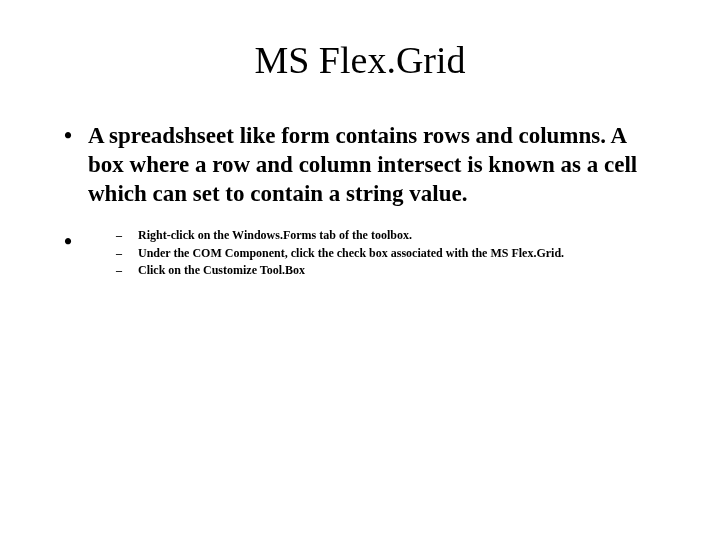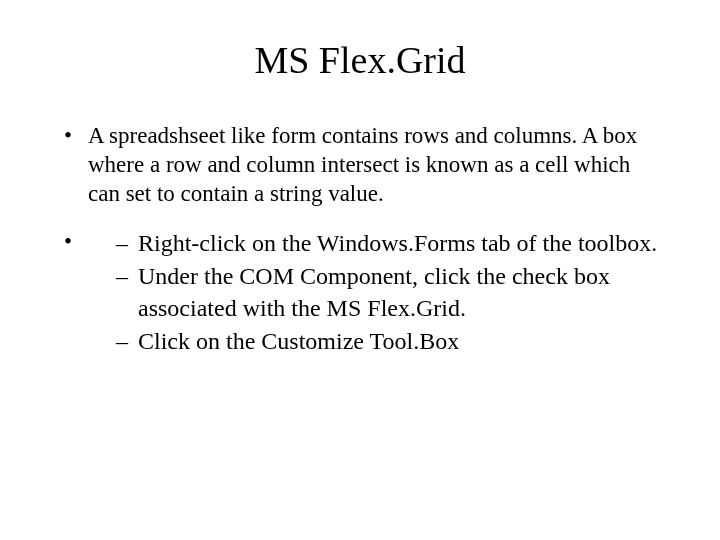--- a/index.html
+++ b/index.html
@@ -28,38 +28,39 @@
   .content {
     padding-left: 60px;
     padding-right: 60px;
   }
   ul.level1 {
     list-style: none;
     margin: 0;
     padding: 0;
     font-size: 23px;
     line-height: 1.25;
+    font-weight: bold;
   }
   ul.level1 > li {
     position: relative;
     padding-left: 28px;
     margin-bottom: 4px;
   }
   ul.level1 > li::before {
     content: "•";
     position: absolute;
     left: 4px;
     top: 0;
     font-size: 23px;
   }
   ul.level2 {
     list-style: none;
     margin: 20px 0 0 0;
     padding: 0 0 0 28px;
-    font-size: 24px;
+    font-size: 12px;
     line-height: 1.3;
   }
   ul.level2 > li {
     position: relative;
     padding-left: 22px;
     margin-bottom: 2px;
   }
   ul.level2 > li::before {
     content: "–";
     position: absolute;

